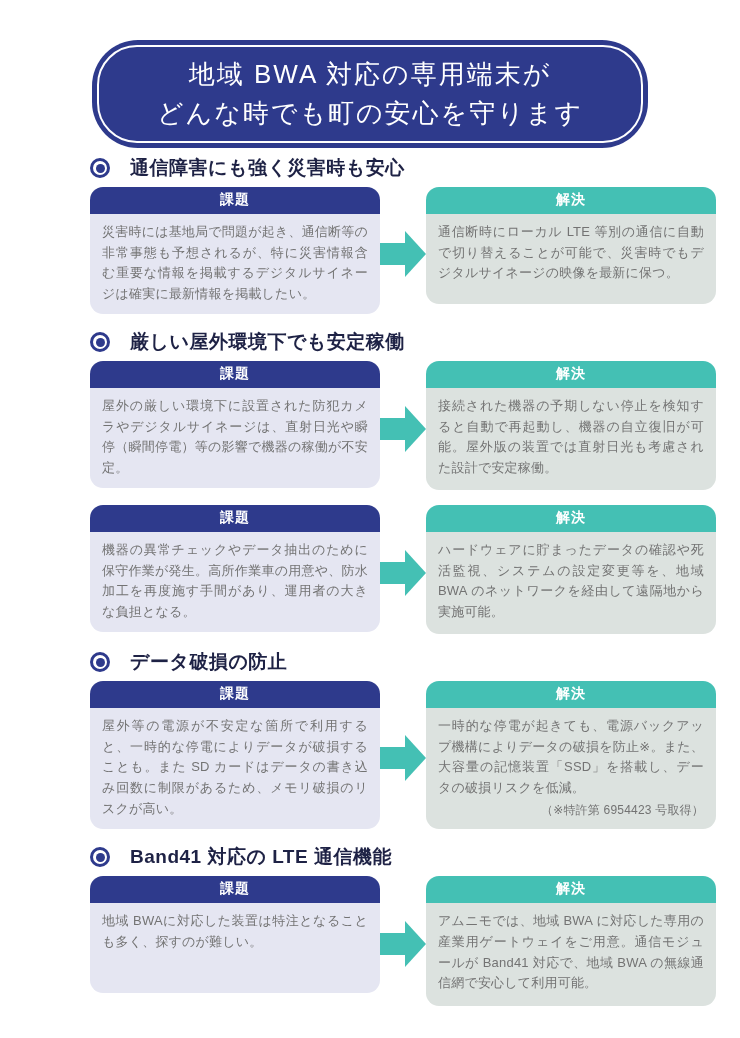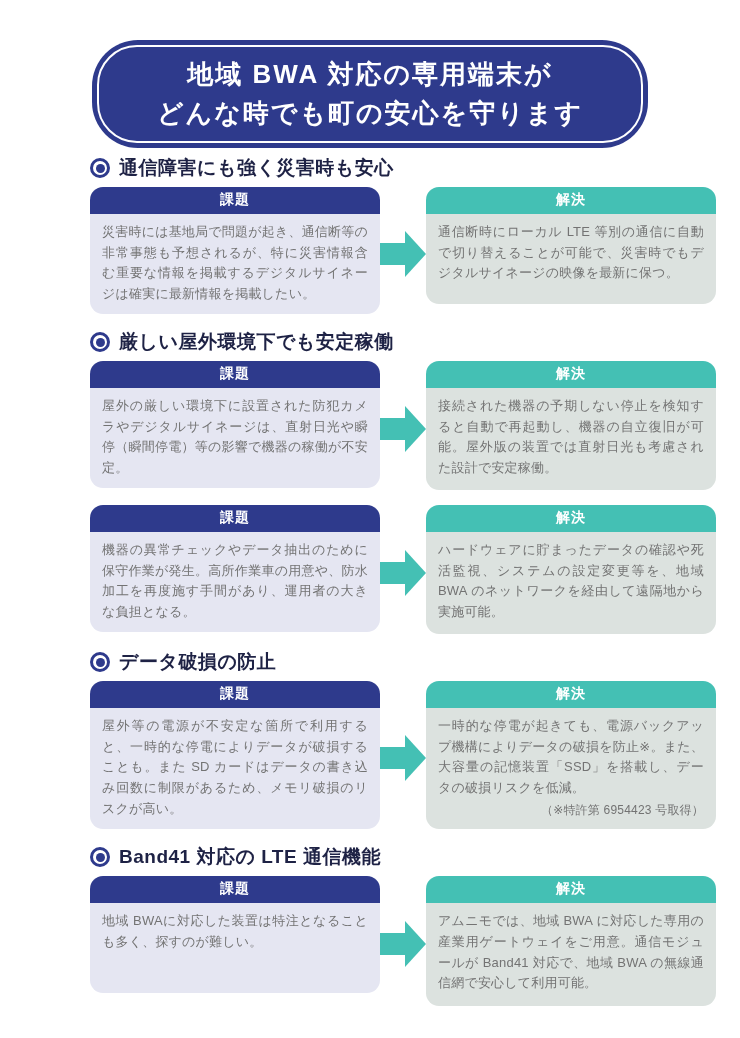--- a/index.html
+++ b/index.html
@@ -14,28 +14,28 @@
   .banner{
     width:556px;height:108px;margin:40px auto 0;
     background:#2e3a8c;border-radius:46px;position:relative;
     display:flex;flex-direction:column;align-items:center;justify-content:center;
   }
   .banner-inner-border{
     position:absolute;inset:5px;border:2px solid #ffffff;border-radius:40px;
     pointer-events:none;
   }
   .banner-line{
-    color:#ffffff;font-size:26px;font-weight:700;letter-spacing:2px;
+    color:#ffffff;font-size:26px;font-weight:400;letter-spacing:2px;
     line-height:1.5;text-align:center;z-index:1;
   }
 
   
   .content{width:560px;margin:7px auto 0;}
   .feature{margin-bottom:15px;}
-  .heading{display:flex;align-items:center;gap:9px;margin:0 0 6px 0;}
+  .heading{display:flex;align-items:center;gap:20px;margin:0 0 6px 0;}
   .bullseye{
     box-sizing:border-box;width:20px;height:20px;border:3px solid #2e3a8c;
     border-radius:50%;display:flex;align-items:center;justify-content:center;flex-shrink:0;
   }
   .bullseye::after{content:"";width:9px;height:9px;background:#2e3a8c;border-radius:50%;}
   .heading-text{
     margin:0;font-size:19px;font-weight:800;color:#1e2245;letter-spacing:0.5px;
   }
   .row{display:flex;justify-content:space-between;align-items:flex-start;}
   .card{width:290px;border-radius:13px;overflow:hidden;flex-shrink:0;}

